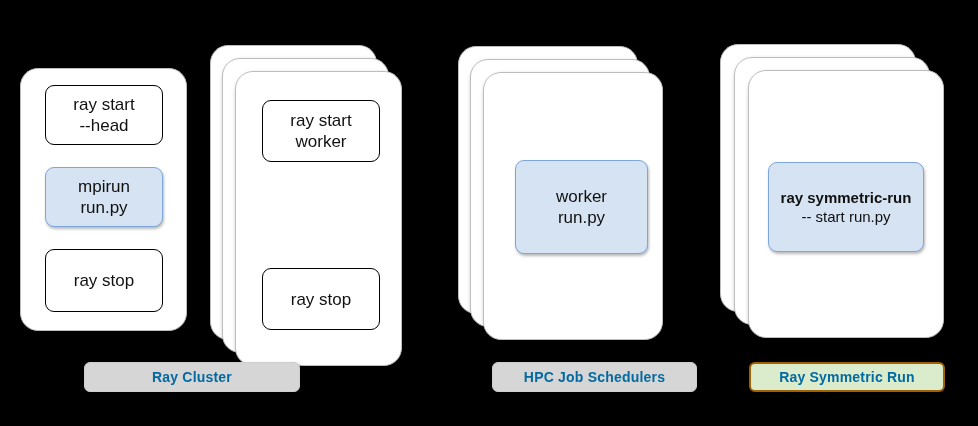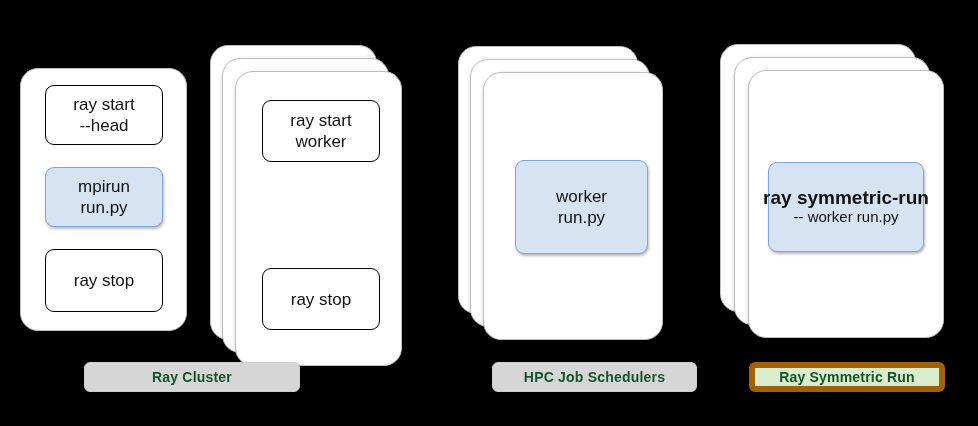--- a/index.html
+++ b/index.html
@@ -44,45 +44,45 @@
   .cmd.plain {
     background: #ffffff;
     border: 1.6px solid #000000;
   }
   .cmd.hl {
     background: #d6e3f2;
     border: 1.6px solid #7ea6dd;
     box-shadow: 1px 2px 3px rgba(0,0,0,0.28);
   }
   .cmd .l1, .cmd .l2 { display: block; }
-  .cmd.two-tone .l1 { font-weight: bold; font-size: 19px; line-height: 19px; }
+  .cmd.two-tone .l1 { font-weight: bold; font-size: 15px; line-height: 19px; }
   .cmd.two-tone .l2 { font-weight: normal; font-size: 15px; line-height: 19px; }
 
   
   .grouplabel {
     position: absolute;
     box-sizing: border-box;
     display: flex;
     align-items: center;
     justify-content: center;
     border-radius: 6px;
     font-size: 14px;
     font-weight: bold;
-    color: #14532d;
+    color: #0369a1;
     letter-spacing: 0.2px;
     white-space: nowrap;
     box-shadow: 2px 3px 4px rgba(0,0,0,0.45);
   }
   .grouplabel.gray {
     background: #d6d6d6;
     border: 1px solid #cfcfcf;
   }
   .grouplabel.green {
     background: #dbeccd;
-    border: 6px solid #a16207;
+    border: 2px solid #a16207;
   }
 </style>
 </head>
 <body>
 
 <div id="stage">
 
   <div class="card" style="left:20px; top:68px; width:167px; height:263px;"></div>
 
   <div class="cmd plain" style="left:45px; top:85px; width:118px; height:60px;">
@@ -128,20 +128,20 @@
   <div class="grouplabel gray" style="left:470px; top:362px; width:205px; height:30px;margin-left:22px;">
     <span>HPC Job Schedulers</span>
   </div>
 
   <div class="card" style="left:720px; top:44px; width:196px; height:268px;"></div>
   <div class="card" style="left:734px; top:57px; width:196px; height:268px;"></div>
   <div class="card" style="left:748px; top:70px; width:196px; height:268px;"></div>
 
   <div class="cmd hl two-tone" style="left:768px; top:162px; width:156px; height:90px;">
     <span class="l1">ray symmetric-run</span>
-    <span class="l2">-- worker run.py</span>
+    <span class="l2">-- start run.py</span>
   </div>
 
   <div class="grouplabel green" style="left:749px; top:362px; width:196px; height:30px;">
     <span>Ray Symmetric Run</span>
   </div>
 
 </div>
 
 </body></html>

